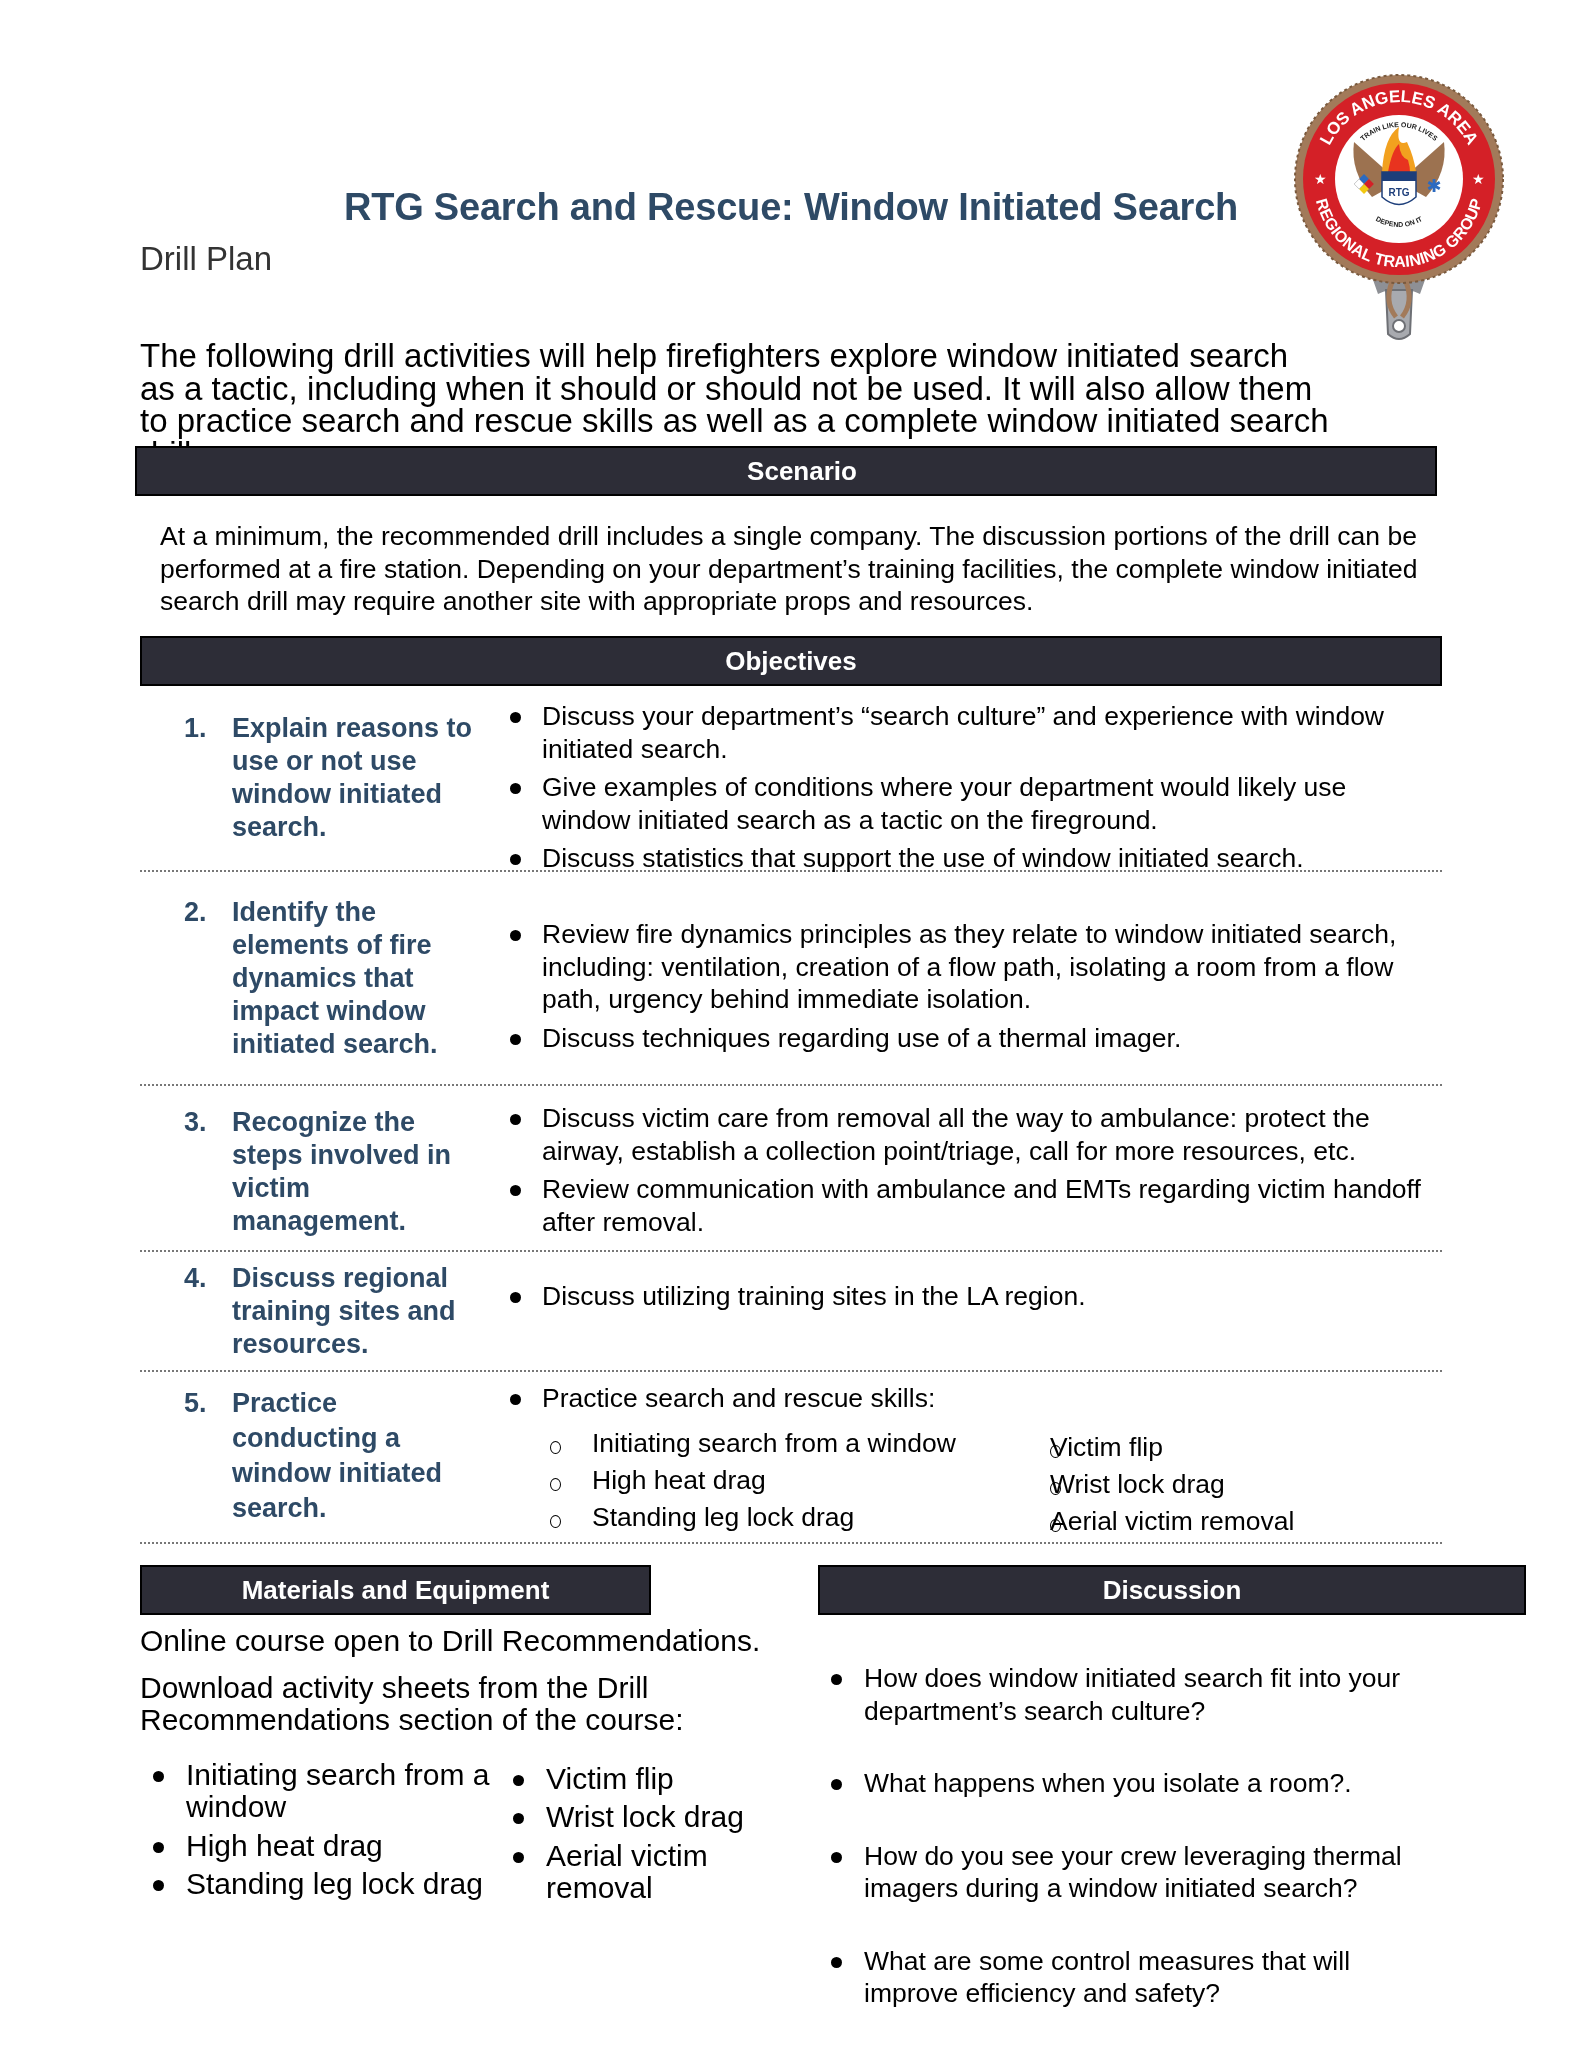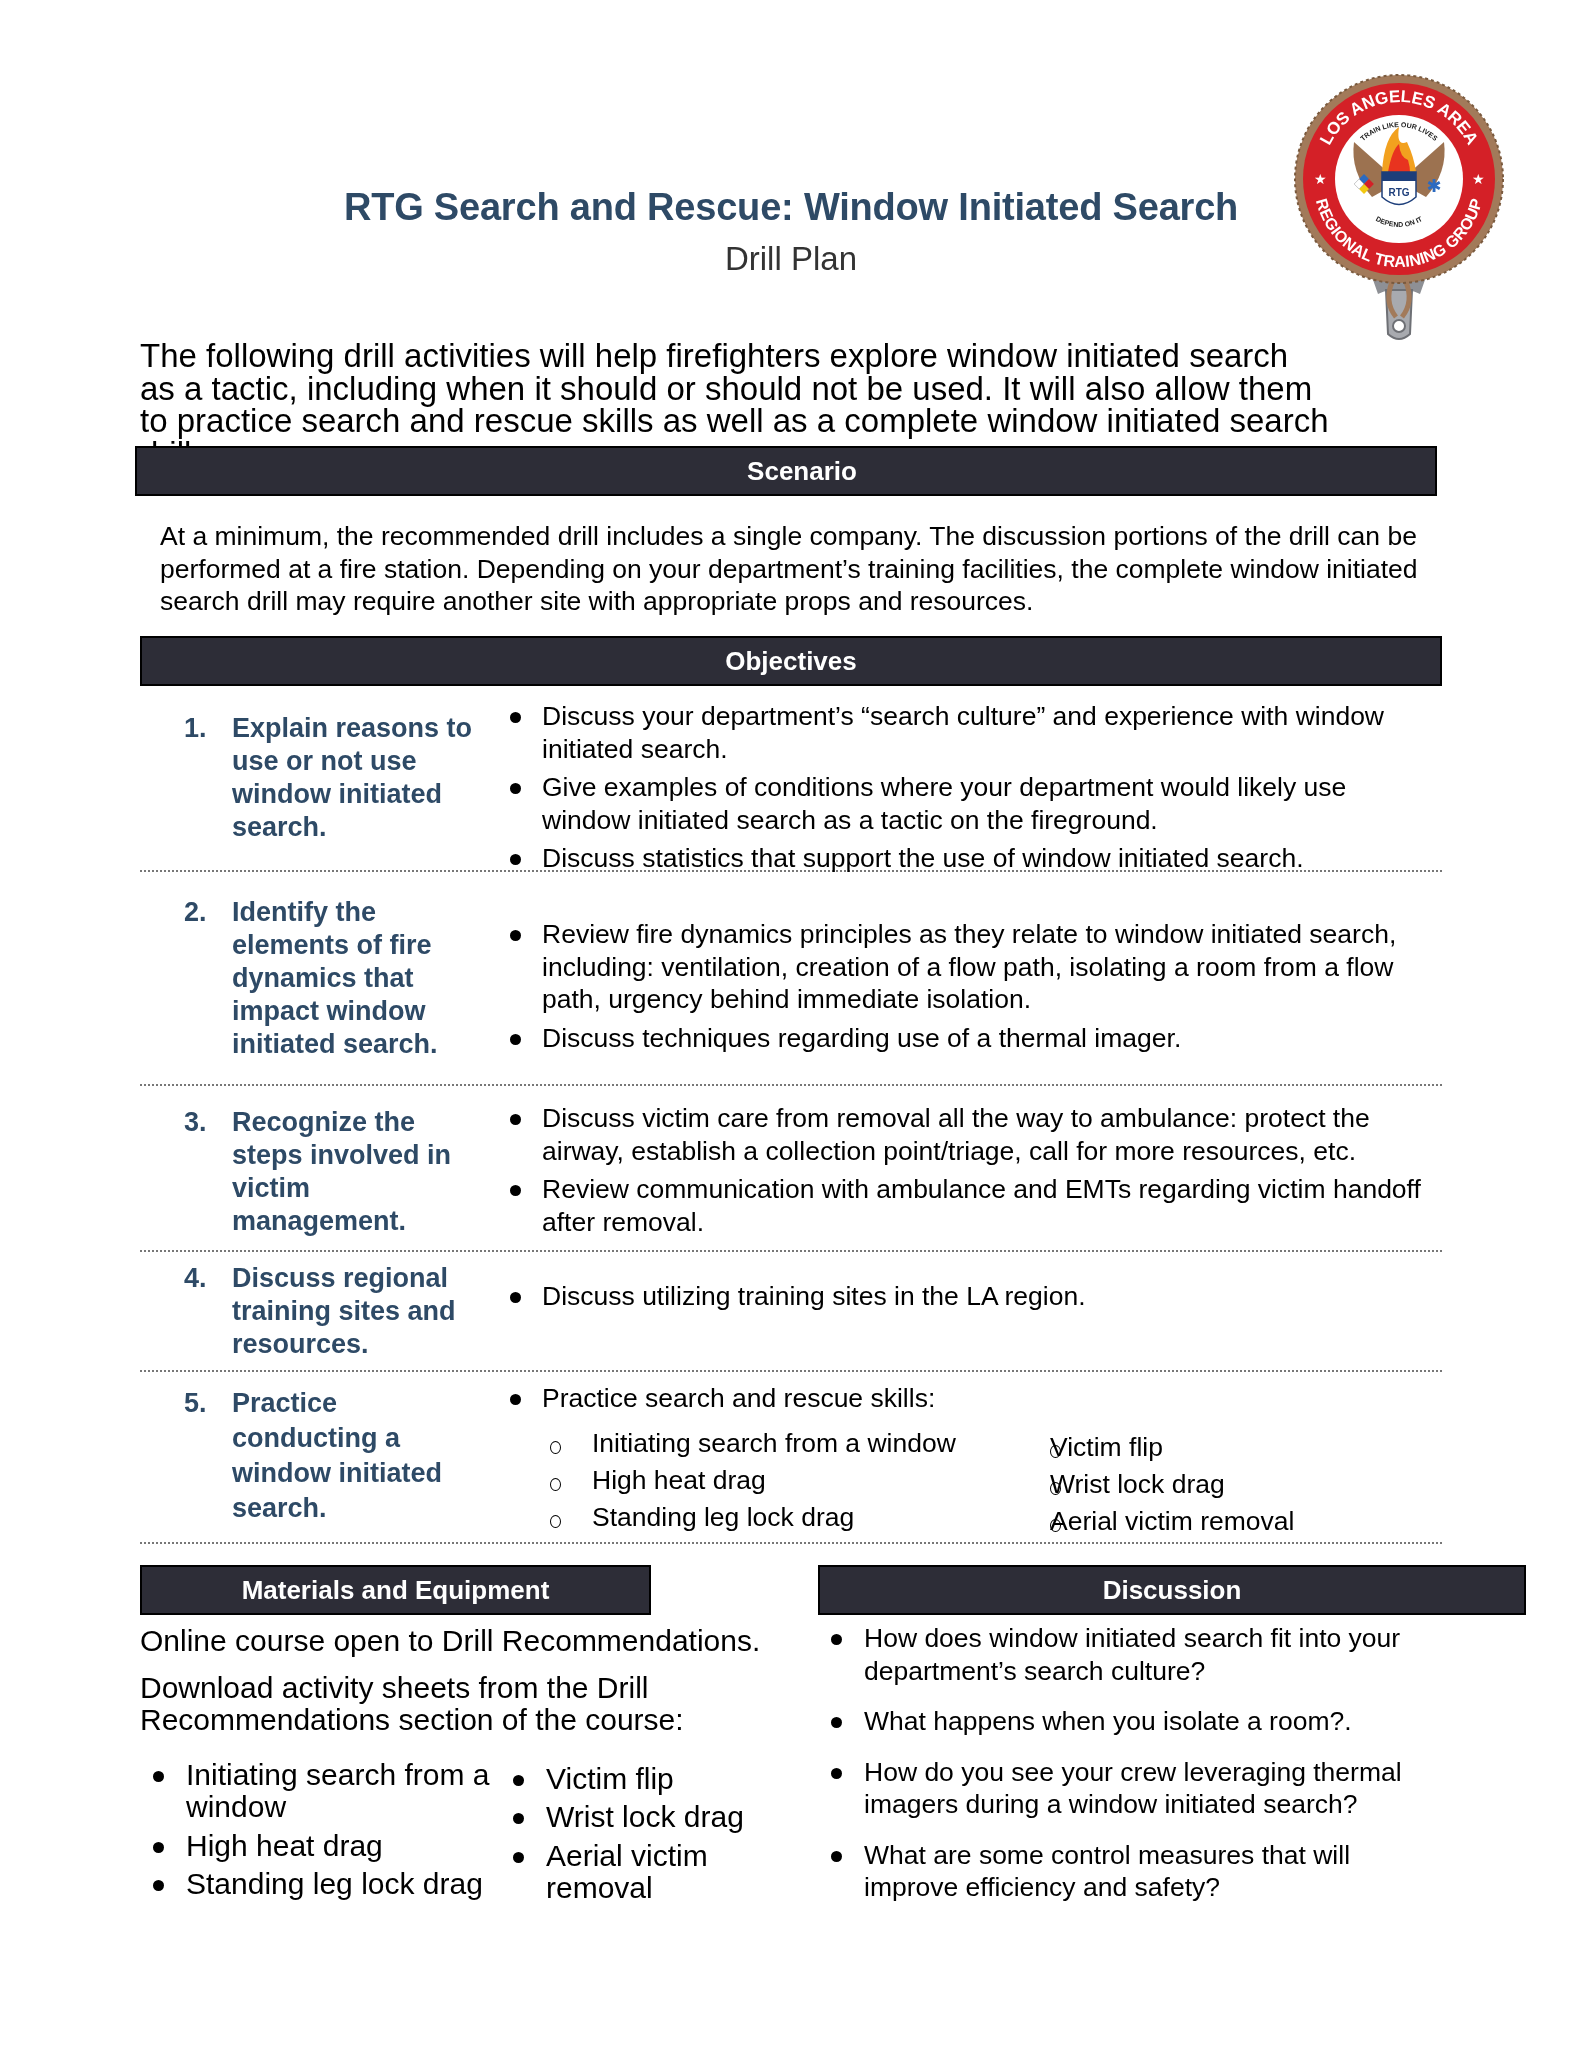--- a/index.html
+++ b/index.html
@@ -8,21 +8,21 @@
     font-family: "Liberation Sans", sans-serif; color: #000;
   }
 
   
   .logo { position: absolute; left: 1292px; top: 72px; width: 214px; height: 280px; }
   .title {
     position: absolute; left: 140px; top: 186px; width: 1302px; text-align: center;
     font-size: 38px; font-weight: bold; color: #2E4A66; letter-spacing: -0.2px;
   }
   .subtitle {
-    position: absolute; left: 140px; top: 240px; width: 1302px; text-align: center;
+    position: absolute; left: 140px; top: 240px; width: 1302px; 
     font-size: 33px; color: #333;
   }
   .intro {
     position: absolute; left: 140px; top: 340px; width: 1190px;
     font-size: 33px; line-height: 32.5px;
   }
 
   .bar {
     position: absolute; height: 50px; background: #2D2D37; border: 2px solid #000;
     box-sizing: border-box; color: #fff; font-weight: bold; font-size: 26px;
@@ -65,21 +65,21 @@
   .mat p { margin: 0 0 14px 0; }
   .mat-grid { display: grid; grid-template-columns: 360px 260px; margin-top: 22px; }
   .mat-item { position: relative; padding-left: 46px; margin-bottom: 6px; }
   .mat-item::before {
     content: ""; position: absolute; left: 13px; top: 12px; width: 11px; height: 11px;
     border-radius: 50%; background: #000;
   }
 
   
   .disc { position: absolute; left: 818px; top: 1622px; width: 624px; font-size: 26.5px; line-height: 32.5px; }
-  .disc-item { position: relative; padding-left: 46px; margin-bottom: 18px; }
+  .disc-item { position: relative; padding-left: 46px; margin-bottom: 18px; margin-top: 40px; }
   .disc-item::before {
     content: ""; position: absolute; left: 13px; top: 12px; width: 11px; height: 11px;
     border-radius: 50%; background: #000;
   }
 </style>
 </head>
 <body>
 
 <div class="logo">
   <svg width="214" height="280" viewBox="0 0 214 280">

